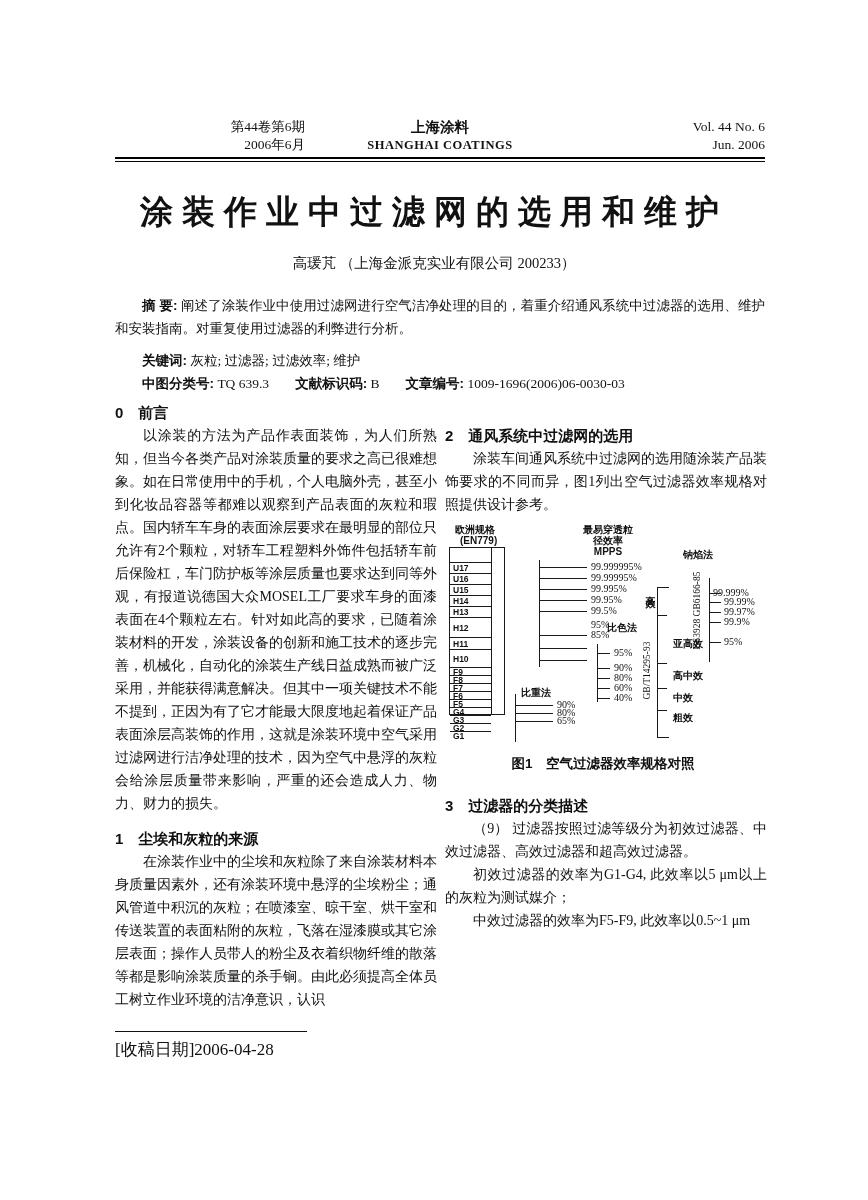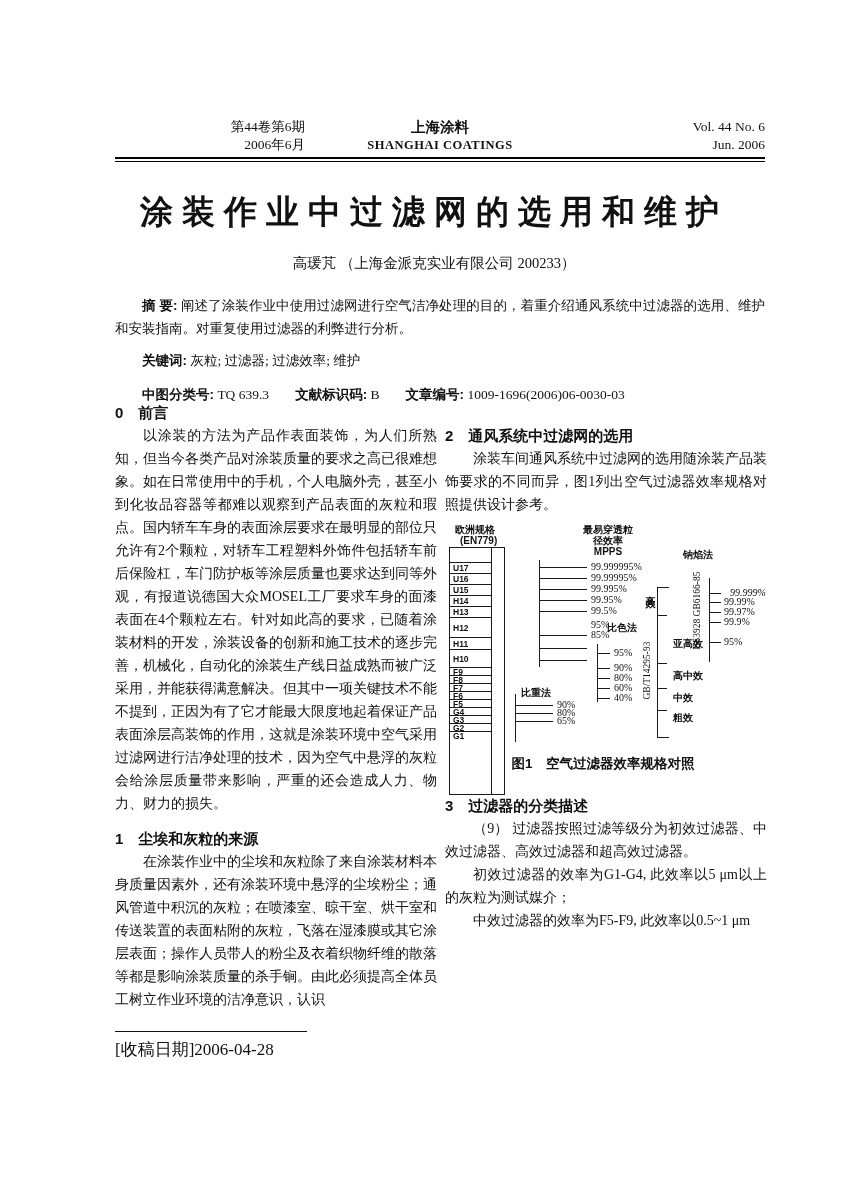--- a/index.html
+++ b/index.html
@@ -18,21 +18,21 @@
   
   .atitle{position:absolute;left:0;top:190px;width:868px;text-align:center;
           font-family:"Liberation Sans",sans-serif;font-weight:bold;font-size:33px;
           letter-spacing:9px;}
   .author{position:absolute;left:0;top:254px;width:868px;text-align:center;font-size:14.5px;}
   
   .meta{position:absolute;left:115px;top:294px;width:650px;font-size:13.5px;line-height:23px;
         text-align:justify;}
   .meta p{margin:0;text-indent:2em;}
   .meta .kws{margin-top:9px;}
-  .meta .clc{margin-top:11px;}
+  .meta .clc{margin-top:0;}
   .blab{font-weight:bold;font-family:"Liberation Sans",sans-serif;}
   .gap1{display:inline-block;width:26px;}
   
   .col{position:absolute;width:322px;font-size:14px;line-height:23px;text-align:justify;}
   .col-left{left:115px;top:401px;}
   .col-right{left:445px;top:399px;}
   .sec{font-family:"Liberation Sans",sans-serif;font-weight:bold;font-size:15px;
        line-height:23px;margin:0;text-align:left;}
   .col p{margin:0;text-indent:2em;}
   .col p.noind{text-indent:0;}
@@ -43,21 +43,21 @@
   .fnrule{width:192px;height:1px;background:#111;}
   .fntext{font-size:17px;margin-top:6px;}
   
   .fig{position:relative;width:332px;height:252px;margin-top:6px;margin-left:2px;
        font-family:"Liberation Serif",serif;}
   .vl{position:absolute;width:1px;background:#1a1a1a;}
   .hl{position:absolute;height:1px;background:#1a1a1a;}
   .flabel{position:absolute;font-size:10px;line-height:12px;white-space:nowrap;}
   .fhead{position:absolute;font-family:"Liberation Sans",sans-serif;font-weight:bold;
          font-size:10px;line-height:11px;white-space:nowrap;}
-  .lad{position:absolute;left:2px;top:25px;width:56px;height:248px;
+  .lad{position:absolute;left:2px;top:25px;width:56px;height:168px;
        border:1px solid #1a1a1a;box-sizing:border-box;}
   .lad-div{position:absolute;top:0;bottom:0;left:41px;width:1px;background:#1a1a1a;}
   .lrows{position:absolute;left:0;top:14px;width:41px;}
   .lrow{border-top:1px solid #1a1a1a;box-sizing:border-box;display:flex;align-items:center;
         padding-left:3px;font-weight:bold;font-size:8.5px;line-height:8px;
         font-family:"Liberation Sans",sans-serif;overflow:visible;}
   .rot{position:absolute;transform:rotate(-90deg);text-align:center;font-size:9.5px;
        line-height:13px;white-space:nowrap;}
   .vert{position:absolute;writing-mode:vertical-rl;font-family:"Liberation Sans",sans-serif;
         font-weight:bold;font-size:10px;letter-spacing:2px;}
@@ -195,21 +195,21 @@
       <div class="fhead" style="left:226px;top:190px;">粗效</div>
 
       <div class="fhead" style="left:236px;top:27px;">钠焰法</div>
       <div class="rot" style="left:208px;top:82px;width:84px;height:13px;">BS3928 GB6166-85</div>
       <div class="vl" style="left:262px;top:56px;height:84px;"></div>
       <div class="hl" style="left:262px;top:71px;width:12px;"></div>
       <div class="hl" style="left:262px;top:80px;width:12px;"></div>
       <div class="hl" style="left:262px;top:90px;width:12px;"></div>
       <div class="hl" style="left:262px;top:100px;width:12px;"></div>
       <div class="hl" style="left:262px;top:120px;width:12px;"></div>
-      <div class="flabel" style="left:283px;top:65px;font-style:italic;">99.999%</div>
+      <div class="flabel" style="left:266px;top:65px;">99.999%</div>
       <div class="flabel" style="left:277px;top:74px;">99.99%</div>
       <div class="flabel" style="left:277px;top:84px;">99.97%</div>
       <div class="flabel" style="left:277px;top:94px;">99.9%</div>
       <div class="flabel" style="left:277px;top:114px;">95%</div>
 
       <div class="figcap">图1　空气过滤器效率规格对照</div>
     </div>
 
     <h4 class="sec mt20">3　过滤器的分类描述</h4>
     <p class="mt15">（9） 过滤器按照过滤等级分为初效过滤器、中效过滤器、高效过滤器和超高效过滤器。</p>

